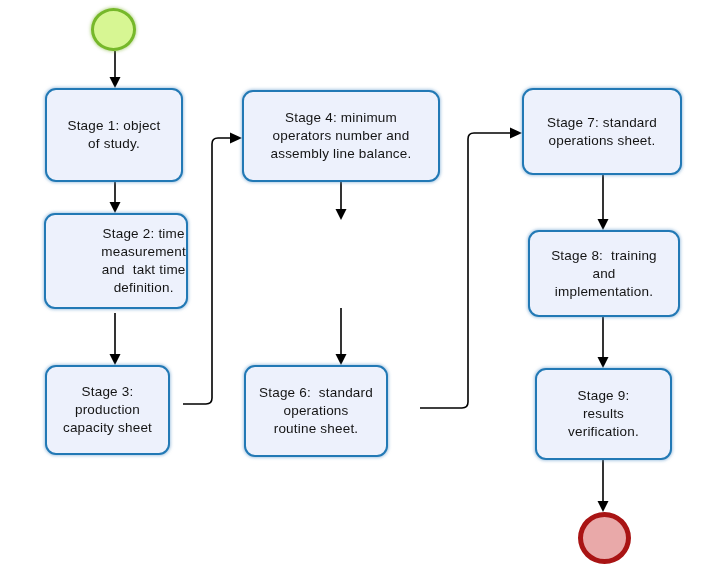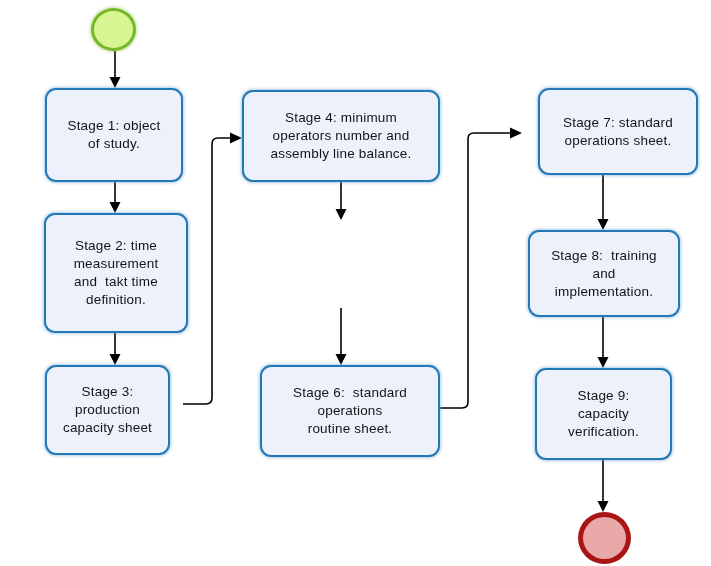--- a/index.html
+++ b/index.html
@@ -125,51 +125,51 @@
     </g>
   </svg>
 
   <div class="event-node start-event"></div>
   <div class="event-node end-event"></div>
 
   <div class="stage-node" style="left:45px; top:88px; width:138px; height:94px;">
     <span class="stage-label">Stage 1: object
 of study.</span>
   </div>
-  <div class="stage-node" style="left:44px; top:213px; width:144px; height:120px;">
+  <div class="stage-node" style="left:44px; top:213px; width:144px; height:96px;justify-content:flex-end;">
     <span class="stage-label">Stage 2: time
 measurement
 and  takt time
 definition.</span>
   </div>
   <div class="stage-node" style="left:45px; top:365px; width:125px; height:90px;">
     <span class="stage-label">Stage 3:
 production
 capacity sheet</span>
   </div>
 
   <div class="stage-node" style="left:242px; top:90px; width:198px; height:92px;">
     <span class="stage-label">Stage 4: minimum
 operators number and
 assembly line balance.</span>
   </div>
-  <div class="stage-node" style="left:260px; top:365px; width:180px; height:92px;justify-content:center;">
+  <div class="stage-node" style="left:244px; top:365px; width:144px; height:92px;justify-content:center;">
     <span class="stage-label">Stage 6:  standard
 operations
 routine sheet.</span>
   </div>
 
-  <div class="stage-node" style="left:522px; top:88px; width:160px; height:87px;margin-left:16px;">
+  <div class="stage-node" style="left:522px; top:88px; width:160px; height:87px;">
     <span class="stage-label">Stage 7: standard
 operations sheet.</span>
   </div>
   <div class="stage-node" style="left:528px; top:230px; width:152px; height:87px;justify-content:center;">
     <span class="stage-label">Stage 8:  training
 and
 implementation.</span>
   </div>
   <div class="stage-node" style="left:535px; top:368px; width:137px; height:92px;">
     <span class="stage-label">Stage 9:
-capacity
+results
 verification.</span>
   </div>
 
 </div>
 
 </body></html>

